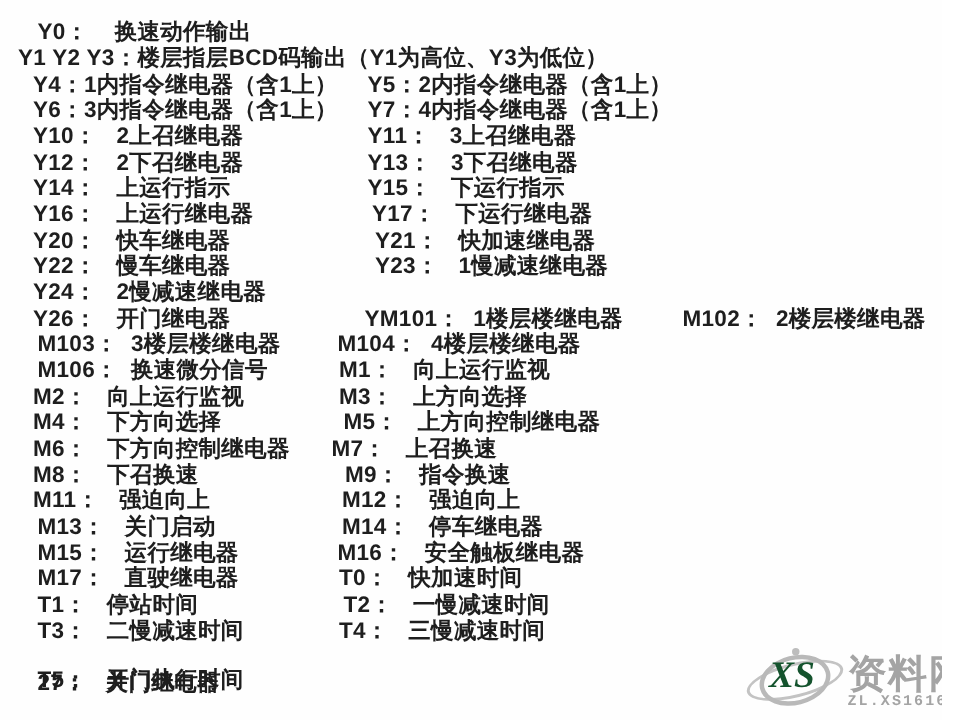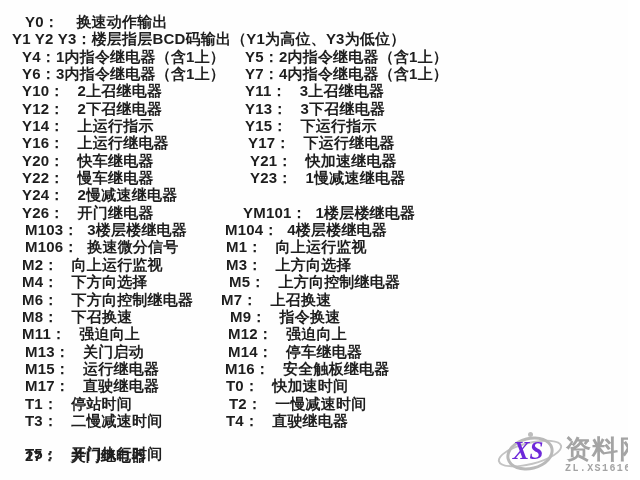--- a/index.html
+++ b/index.html
@@ -84,21 +84,21 @@
     position: absolute;
     left: 8px;
     top: 6px;
     width: 46px;
     text-align: center;
     font-family: "Liberation Serif", "DejaVu Serif", serif;
     font-style: italic;
     font-weight: 700;
     font-size: 25px;
     line-height: 28px;
-    color: #6d28d9;
+    color: #14532d;
   }
   .wm-text {
     display: flex;
     flex-direction: column;
     margin-left: 2px;
     margin-top: 5px;
   }
   .wm-site {
     font-size: 26px;
     line-height: 26px;
@@ -158,20 +158,21 @@
       <div class="line">
         <span class="seg" style="left: 22px;">Y22：   慢车继电器</span>
         <span class="seg" style="left: 250px;">Y23：   1慢减速继电器</span>
       </div>
       <div class="line">
         <span class="seg" style="left: 22px;">Y24：   2慢减速继电器</span>
       </div>
       <div class="line">
         <span class="seg" style="left: 22px;">Y26：   开门继电器</span>
         <span class="seg" style="left: 243px;">YM101：  1楼层楼继电器</span>
+        <span class="seg" style="left: 455px;">M102：  2楼层楼继电器</span>
       </div>
       <div class="line">
         <span class="seg" style="left: 25px;">M103：  3楼层楼继电器</span>
         <span class="seg" style="left: 225px;">M104：  4楼层楼继电器</span>
       </div>
       <div class="line">
         <span class="seg" style="left: 25px;">M106：  换速微分信号</span>
         <span class="seg" style="left: 226px;">M1：   向上运行监视</span>
       </div>
       <div class="line">
@@ -205,21 +206,21 @@
       <div class="line">
         <span class="seg" style="left: 25px;">M17：   直驶继电器</span>
         <span class="seg" style="left: 226px;">T0：   快加速时间</span>
       </div>
       <div class="line">
         <span class="seg" style="left: 25px;">T1：   停站时间</span>
         <span class="seg" style="left: 229px;">T2：   一慢减速时间</span>
       </div>
       <div class="line">
         <span class="seg" style="left: 25px;">T3：   二慢减速时间</span>
-        <span class="seg" style="left: 226px;">T4：   直驶继电器</span>
+        <span class="seg" style="left: 226px;">T4：   三慢减速时间</span>
       </div>
       <div class="line">
         <span class="seg" style="left: 25px; margin-top: 16px;">T5：   开门执行时间</span>
       </div>
       <div class="line">
         <span class="seg" style="left: 25px;">27：   关门继电器</span>
       </div>
     </div>
 
   <div class="watermark">

